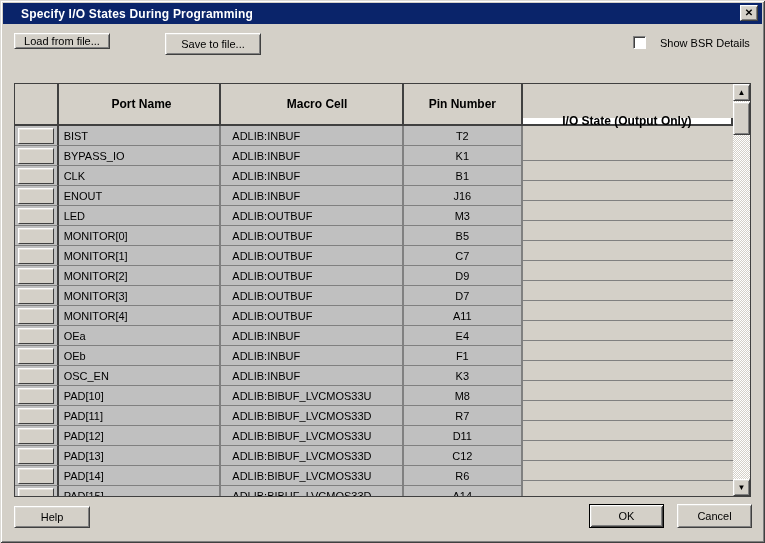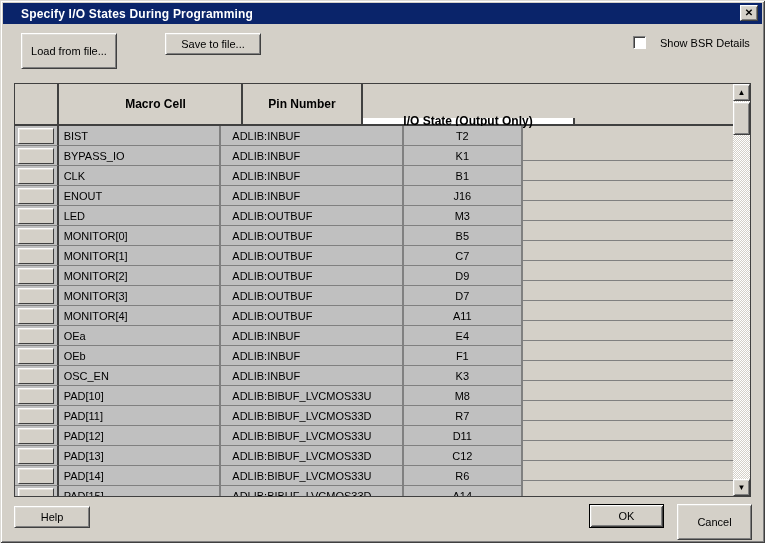--- a/index.html
+++ b/index.html
@@ -19,28 +19,28 @@
     background:#D4D0C8; border:1px solid; border-color:#ffffff #404040 #404040 #ffffff;
     box-shadow: inset 1px 1px 0 #dcdad5, inset -1px -1px 0 #808080;
     display:flex; align-items:center; justify-content:center;
     font-size:10px; font-weight:bold; color:#000; line-height:1; cursor:default; }
 
   .btn { position:absolute; background:#D4D0C8;
     border:1px solid; border-color:#ffffff #404040 #404040 #ffffff;
     box-shadow: inset 1px 1px 0 #dcdad5, inset -1px -1px 0 #808080;
     font-family:"Liberation Sans", sans-serif; font-size:11px; color:#000;
     display:flex; align-items:center; justify-content:center; cursor:default; }
-  .btn-load { left:14px; top:33px; width:96px; height:36px;margin-left:7px; }
+  .btn-load { left:14px; top:33px; width:96px; height:16px; }
   .btn-save { left:128px; top:33px; width:96px; height:22px;margin-left:37px; }
   .btn-help { left:14px; top:506px; width:76px; height:22px; }
   .btn-ok { left:589px; top:504px; width:75px; height:24px;
     border:1px solid #000;
     box-shadow: inset 1px 1px 0 #ffffff, inset -1px -1px 0 #404040,
                 inset 2px 2px 0 #dcdad5, inset -2px -2px 0 #808080; }
-  .btn-cancel { left:677px; top:504px; width:75px; height:36px; }
+  .btn-cancel { left:677px; top:504px; width:75px; height:24px; }
 
   .bsr { position:absolute; left:633px; top:36px; display:flex; align-items:center;
     gap:14px; font-size:11px; color:#000; cursor:default; }
   .checkbox-box { width:13px; height:13px; background:#ffffff;
     border:1px solid; border-color:#808080 #ffffff #ffffff #808080;
     box-shadow: inset 1px 1px 0 #404040; }
 
   
   .grid { position:absolute; left:14px; top:83px; width:737px; height:414px;
     border:1px solid #404040; background:#D4D0C8; display:flex; }
@@ -95,20 +95,21 @@
 
   <div class="bsr">
     <span class="checkbox-box"></span>
     <span>Show BSR Details</span>
   </div>
 
   <div class="grid">
     <div class="grid-main">
       <div class="grid-header">
         <div class="hcell c0"></div>
+        <div class="hcell c1">Port Name</div>
         <div class="hcell c2">Macro Cell</div>
         <div class="hcell c3">Pin Number</div>
         <div class="hcell c4">I/O State (Output Only)</div>
       </div>
       <div class="grid-rows" id="rows">
   <div class="grid-row">
     <div class="cell c0">
               <div class="row-btn"></div>
             </div>
     <div class="cell c1 port">BIST</div>

